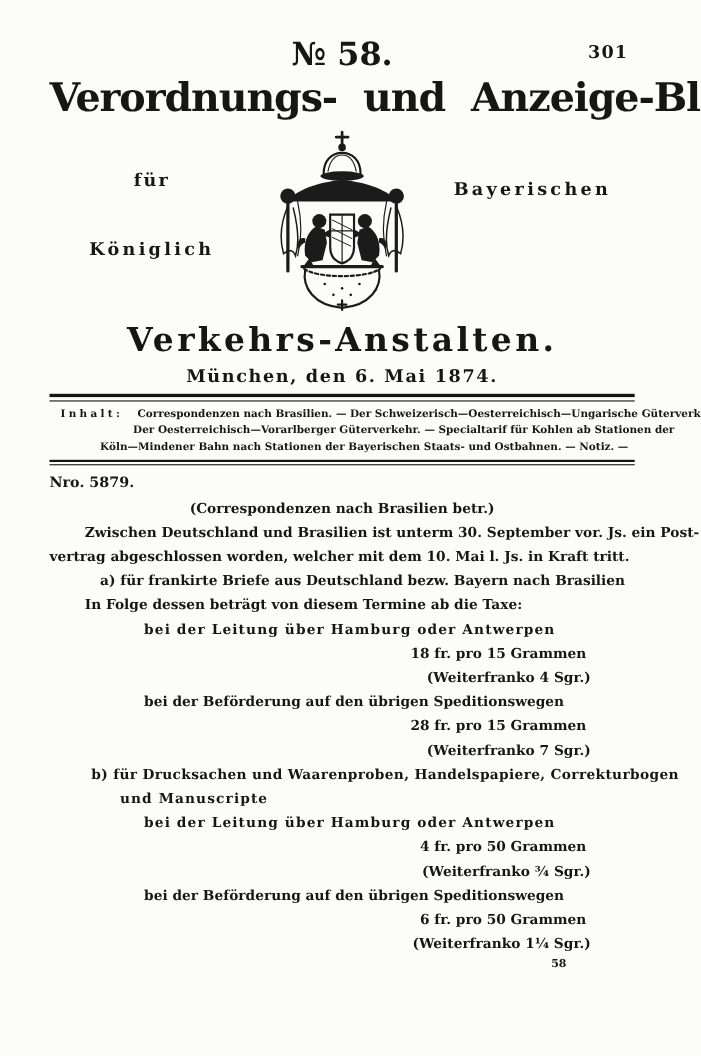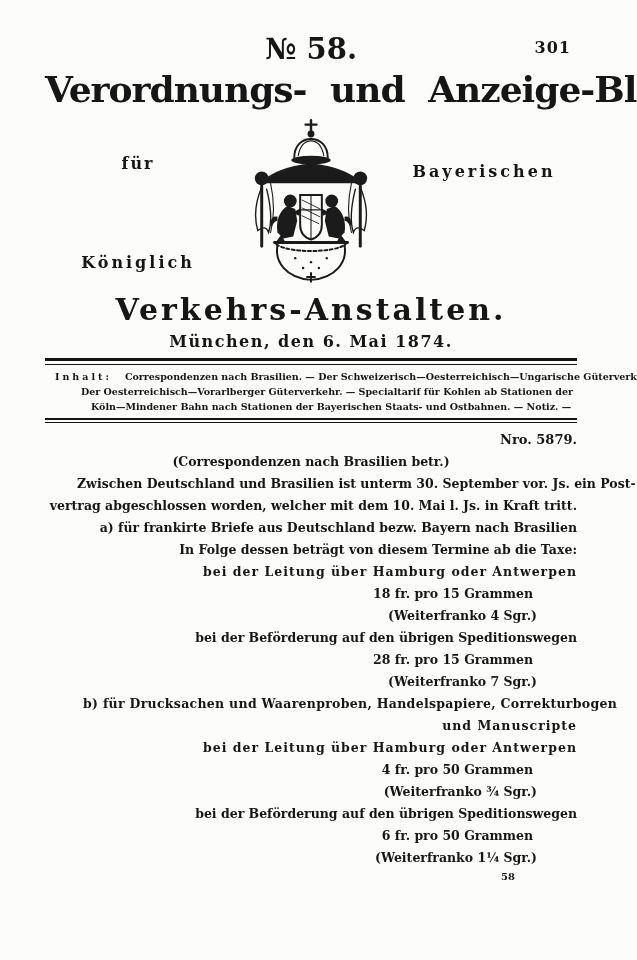--- a/index.html
+++ b/index.html
@@ -14,39 +14,39 @@
   .issue-row{position:relative;text-align:center;}
   .issue{font-size:29px;font-weight:bold;display:inline-block;}
   .pagenum{position:absolute;right:6px;top:6px;font-size:16px;font-weight:bold;letter-spacing:1px;}
 
   .title{
     text-align:center;font-size:36px;font-weight:bold;white-space:nowrap;
     letter-spacing:-1px;word-spacing:12px;margin-top:2px;
   }
 
   .crest-row{display:flex;margin-top:8px;height:172px;}
-  .crest-side{flex:1;display:flex;flex-direction:column;text-align:center;font-weight:bold;font-size:16px;gap:36px;}
+  .crest-side{flex:1;display:flex;flex-direction:column;text-align:center;font-weight:bold;font-size:16px;}
   .side-top{margin-top:36px;letter-spacing:2px;}
   .side-bottom{margin-top:44px;letter-spacing:3px;}
   .crest{width:160px;display:flex;justify-content:center;align-items:flex-start;}
 
   .subtitle{text-align:center;font-size:30px;font-weight:bold;letter-spacing:3px;word-spacing:5px;margin-top:2px;}
   .dateline{text-align:center;font-size:16px;font-weight:bold;letter-spacing:1.5px;margin-top:5px;}
 
   .rule{margin-top:7px;border-top:3px solid #141414;border-bottom:1px solid #141414;height:3px;}
   .rule.thin{border-top:2px solid #141414;height:2px;margin-top:4px;}
 
   .toc{font-size:9.5px;font-weight:bold;margin-top:4px;line-height:15px;}
   .toc-row{display:flex;white-space:nowrap;}
   .toc-label{letter-spacing:3px;margin-left:10px;margin-right:13px;}
-  .toc-l2{margin-left:36px;white-space:nowrap;}
+  .toc-l2{margin-left:76px;white-space:nowrap;}
   .toc-l3{margin-left:46px;white-space:nowrap;}
 
   .article{margin-top:6px;font-size:12.5px;font-weight:600;line-height:22px;}
-  .ln{white-space:nowrap;text-align:right;}
+  .ln{white-space:nowrap;}
   .nro{font-size:13px;}
   .heading{text-align:center;white-space:nowrap;}
   .ind{text-indent:32px;}
   .item-a{margin-left:46px;}
   .item-b{margin-left:38px;letter-spacing:.3px;}
   .sub{margin-left:86px;}
   .sp{letter-spacing:1px;}
   .cont{margin-left:64px;letter-spacing:1px;}
   .tariff{text-align:right;padding-right:44px;}
   .franko{text-align:right;padding-right:40px;}

